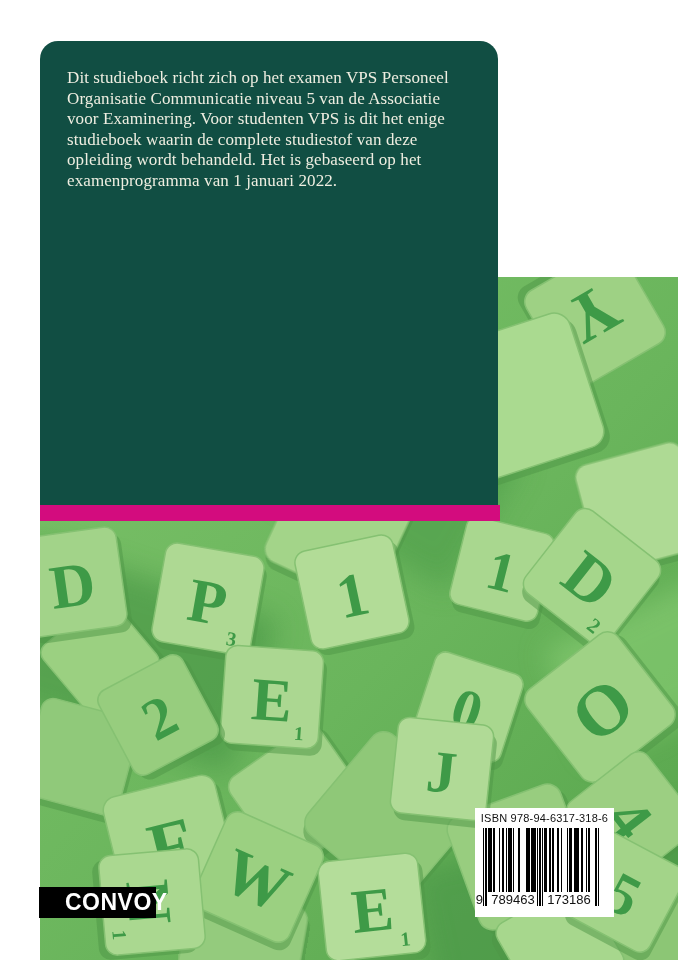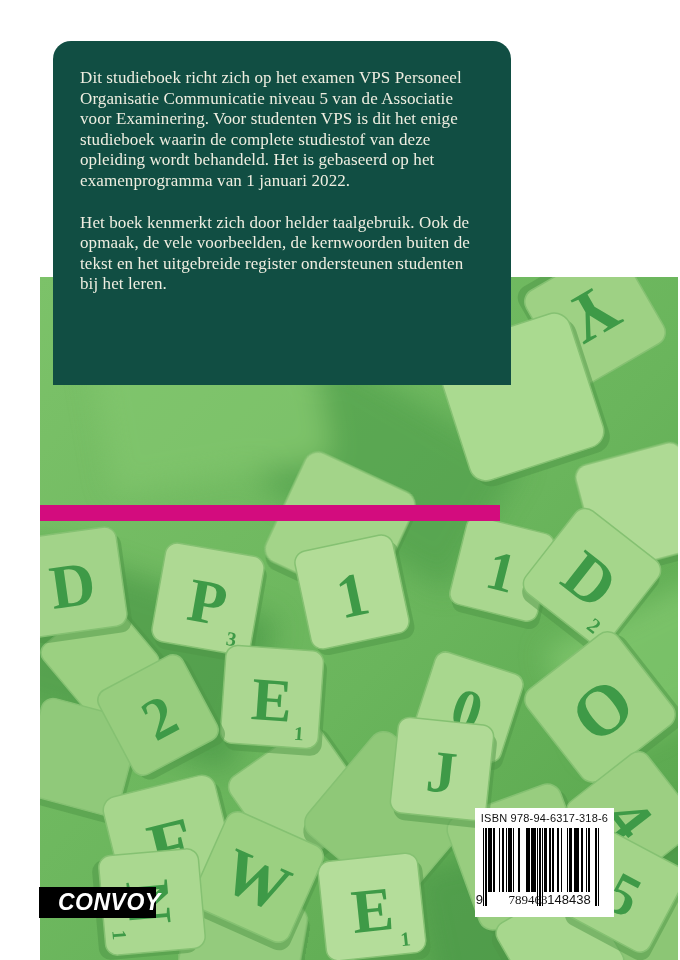--- a/index.html
+++ b/index.html
@@ -7,21 +7,21 @@
     width:680px;height:960px;position:relative;overflow:hidden;
     background:#ffffff;font-family:"Liberation Sans", sans-serif;
   }
   
   .photo{
     position:absolute;left:40px;top:277px;width:638px;height:683px;
   }
   .photo svg{display:block;}
   
   .panel{
-    position:absolute;left:53px;top:41px;width:458px;height:344px;
+    position:absolute;left:40px;top:41px;width:458px;height:480px;
     background:#114e43;border-radius:18px 18px 0 0;
     box-sizing:border-box;padding:27px 30px 0 27px;
   }
   .panel p{
     margin:0 0 21px 0;
     color:#efeee1;
     font-family:"Liberation Serif", serif;
     font-size:17px;line-height:20.6px;letter-spacing:.1px;
   }
   
@@ -37,28 +37,28 @@
   .isbn{
     position:absolute;left:0;top:4px;width:100%;text-align:center;
     font-size:11px;letter-spacing:.2px;color:#111;
   }
   .bars{position:absolute;left:8px;top:20px;}
   .digits span{
     position:absolute;top:84px;height:15px;font-size:13px;color:#111;
     text-align:center;
   }
   .digits .d0{left:0px;width:8px;text-align:right;}
-  .digits .d1{left:28px;width:50px;font-family:Liberation Serif, serif;}
+  .digits .d1{left:13px;width:50px;}
   .digits .d2{left:69px;width:50px;}
   
   .convoy{
     position:absolute;left:39px;top:887px;width:117px;height:31px;
     background:#000;color:#fff;display:flex;align-items:center;
-    padding-left:19px;box-sizing:border-box;
-    font-weight:bold;font-size:23px;letter-spacing:.5px;font-style:italic;
+    padding-left:26px;box-sizing:border-box;
+    font-weight:bold;font-size:23px;letter-spacing:.5px;
   }
 </style>
 </head>
 <body>
 
 <div class="photo">
   <svg width="638" height="683" viewBox="0 0 638 683">
     <defs>
       <linearGradient id="pg" x1="0" y1="0" x2="1" y2="1">
         <stop offset="0" stop-color="#7cc269"></stop>
@@ -212,21 +212,20 @@
           <rect x="-43.5" y="-40.5" width="95" height="95" rx="11.4" fill="#4e9646" opacity="0.5"></rect>
           <rect x="-47.5" y="-47.5" width="95" height="95" rx="11.4" fill="#a3d489" stroke="#85c172" stroke-width="1.5"></rect>
           <text y="22.8" text-anchor="middle" font-size="58.9" font-family="&quot;Liberation Serif&quot;, serif" font-weight="bold" fill="#3e9a47">5</text>
         </g>
       </g>
   </svg>
 </div>
 
 <div class="panel">
   <p>Dit studieboek richt zich op het examen VPS Personeel Organisatie Communicatie niveau 5 van de Associatie voor Examinering. Voor studenten VPS is dit het enige studieboek waarin de complete studiestof van deze opleiding wordt behandeld. Het is gebaseerd op het examenprogramma van 1 januari 2022.</p>
-  <p>Het boek kenmerkt zich door helder taalgebruik. Ook de opmaak, de vele voorbeelden, de kernwoorden buiten de tekst en het uitgebreide register ondersteunen studenten bij het leren.</p>
 </div>
 
 <div class="stripe"></div>
 
 <div class="barcode-box">
   <div class="isbn">ISBN 978-94-6317-318-6</div>
   <svg class="bars" id="barcode-svg" width="117" height="78" shape-rendering="crispEdges">
       <rect x="0.00" y="0" width="1.45" height="78" fill="#000"></rect>
       <rect x="2.39" y="0" width="1.45" height="78" fill="#000"></rect>
       <rect x="4.78" y="0" width="1.45" height="64" fill="#000"></rect>
@@ -267,19 +266,19 @@
       <rect x="94.47" y="0" width="1.45" height="64" fill="#000"></rect>
       <rect x="98.06" y="0" width="1.45" height="64" fill="#000"></rect>
       <rect x="102.85" y="0" width="1.45" height="64" fill="#000"></rect>
       <rect x="105.24" y="0" width="1.45" height="64" fill="#000"></rect>
       <rect x="112.41" y="0" width="1.45" height="78" fill="#000"></rect>
       <rect x="114.80" y="0" width="1.45" height="78" fill="#000"></rect>
     </svg>
   <div class="digits">
     <span class="d0">9</span>
     <span class="d1">789463</span>
-    <span class="d2">148438</span>
+    <span class="d2">173186</span>
   </div>
 </div>
 
 <div class="convoy">
   <span>CONVOY</span>
 </div>
 
 </body></html>

